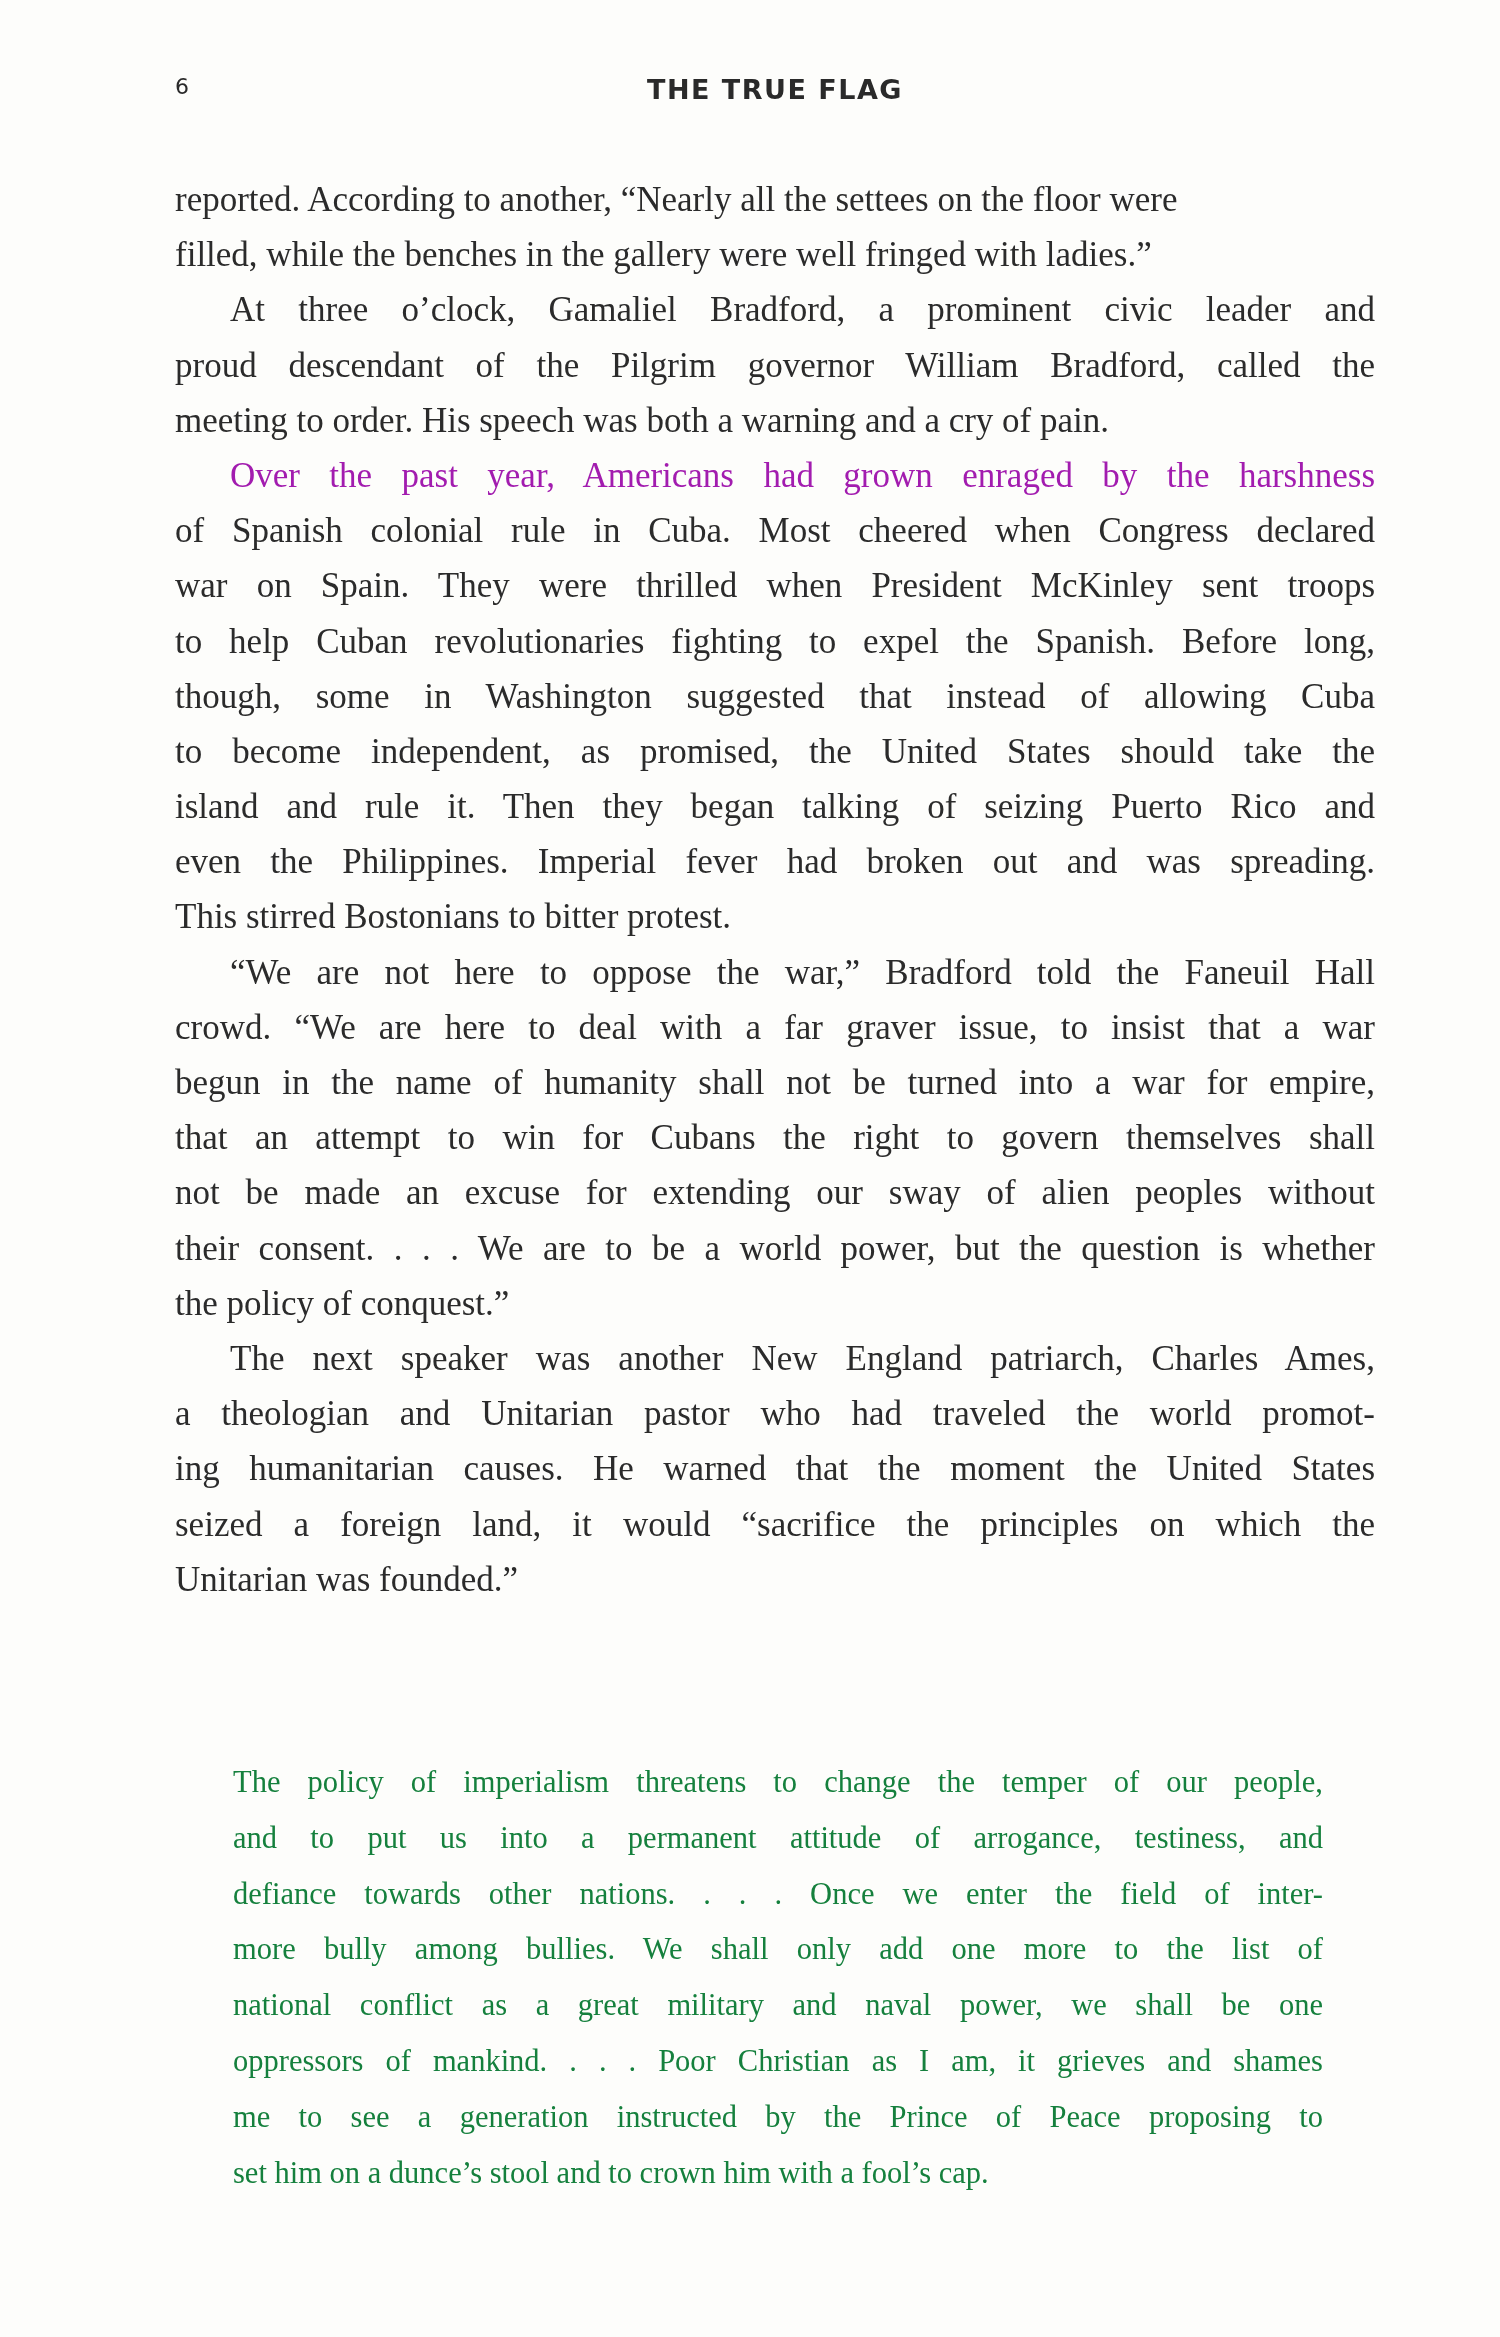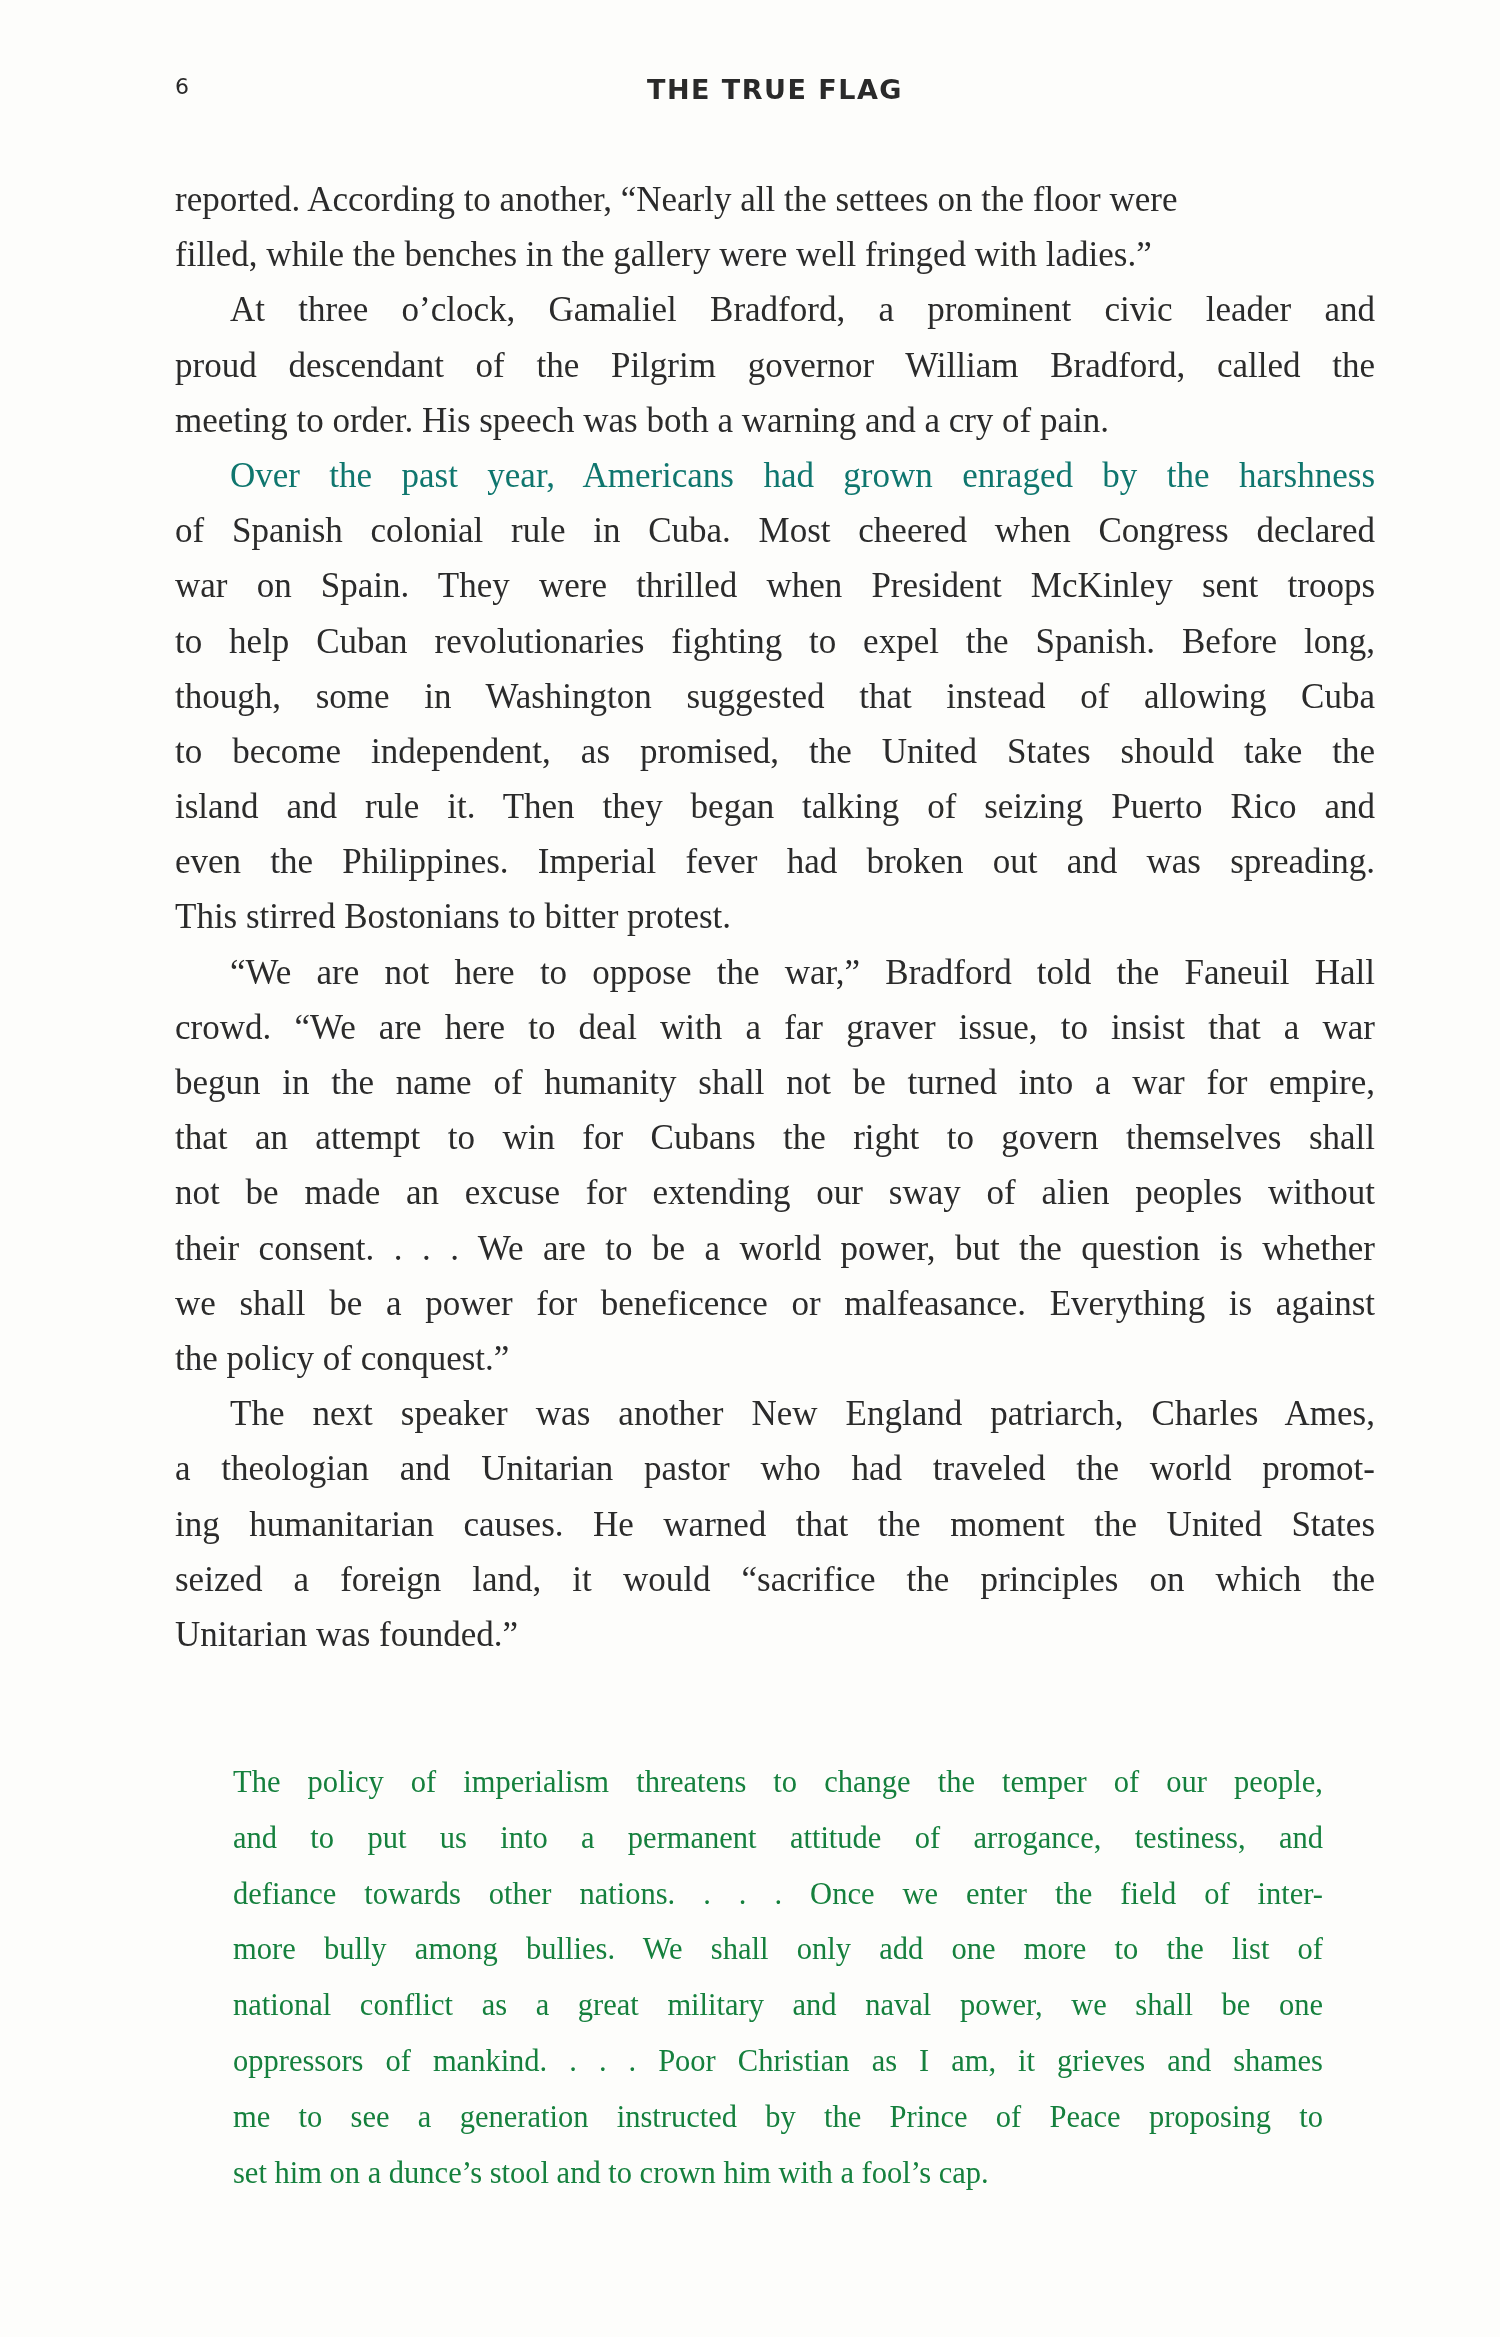--- a/index.html
+++ b/index.html
@@ -5,21 +5,21 @@
   html, body { margin:0; padding:0; }
   body { width:1500px; height:2337px; background:#fdfdfb; position:relative; overflow:hidden; }
   .page { position:absolute; left:0; top:0; width:1500px; height:2337px; background:#fdfdfb; }
   .running-head { position:absolute; top:74px; left:175px; width:1200px; height:36px; font-family:"DejaVu Sans", sans-serif; color:#2a2a2a; }
   .folio { position:absolute; left:0; top:0; font-size:22px; }
   .head-title { position:absolute; left:0; width:1200px; text-align:center; top:0; font-size:27px; letter-spacing:1.5px; font-weight:bold; }
   .body-text { position:absolute; left:175px; top:172px; width:1200px; font-family:"Liberation Serif", serif; font-size:35px; color:#2b2b2b; }
   .line { display:block; height:55.2px; line-height:55.2px; white-space:nowrap; text-align:justify; text-align-last:justify; }
   .line.last { text-align-last:left; }
   .line.indent { padding-left:55px; }
-  .line.faded { color:#0f766e; }
+  .line.faded { color:#a21caf; }
   .bq { position:absolute; left:233px; top:1755px; width:1090px; font-family:"Liberation Serif", serif; font-size:30.5px; color:#15803d; }
   .bq .line { height:55.8px; line-height:55.8px; }
 </style>
 </head>
 <body>
 
 <div class="page">
   <div class="running-head">
     <span class="folio">6</span>
     <span class="head-title">THE TRUE FLAG</span>
@@ -39,21 +39,20 @@
     <span class="line">to become independent, as promised, the United States should take the</span>
     <span class="line">island and rule it. Then they began talking of seizing Puerto Rico and</span>
     <span class="line">even the Philippines. Imperial fever had broken out and was spreading.</span>
     <span class="line last">This stirred Bostonians to bitter protest.</span>
     <span class="line indent">“We are not here to oppose the war,” Bradford told the Faneuil Hall</span>
     <span class="line">crowd. “We are here to deal with a far graver issue, to insist that a war</span>
     <span class="line">begun in the name of humanity shall not be turned into a war for empire,</span>
     <span class="line">that an attempt to win for Cubans the right to govern themselves shall</span>
     <span class="line">not be made an excuse for extending our sway of alien peoples without</span>
     <span class="line">their consent. . . . We are to be a world power, but the question is whether</span>
-    <span class="line">we shall be a power for beneficence or malfeasance. Everything is against</span>
     <span class="line last">the policy of conquest.”</span>
     <span class="line indent">The next speaker was another New England patriarch, Charles Ames,</span>
     <span class="line">a theologian and Unitarian pastor who had traveled the world promot-</span>
     <span class="line">ing humanitarian causes. He warned that the moment the United States</span>
     <span class="line">seized a foreign land, it would “sacrifice the principles on which the</span>
     <span class="line last">Unitarian was founded.”</span>
   </div>
 
   <div class="bq">
     <span class="line">The policy of imperialism threatens to change the temper of our people,</span>

